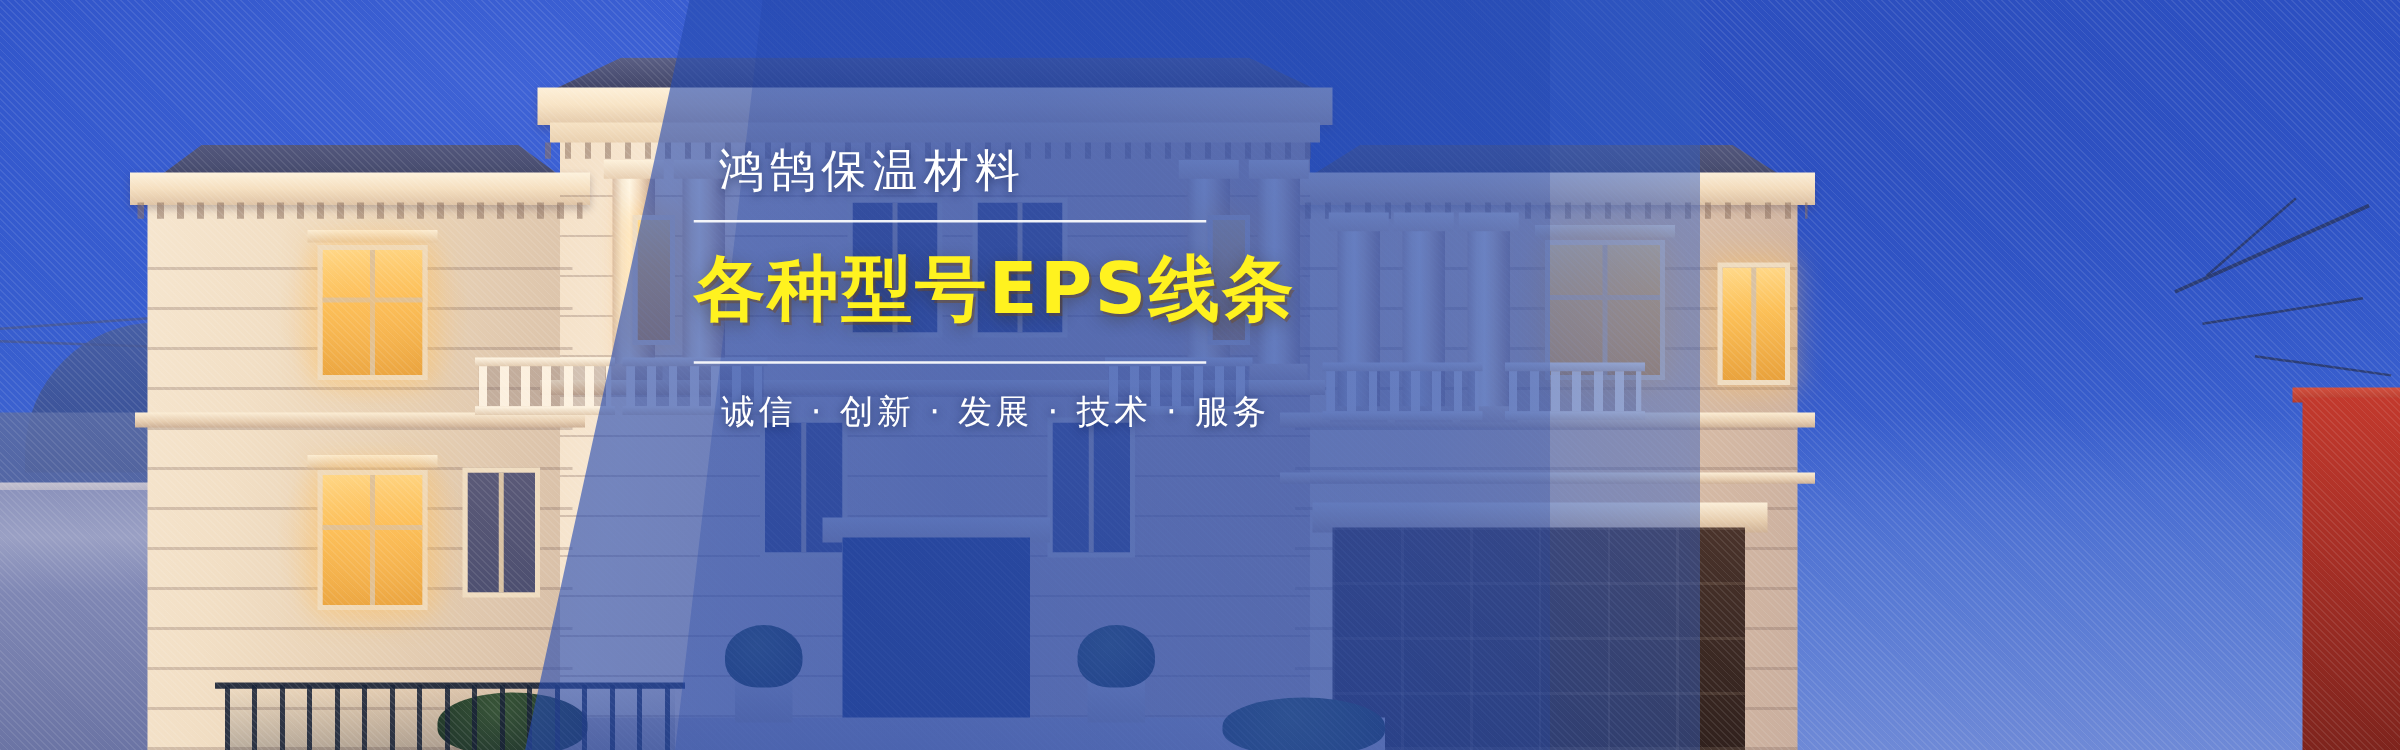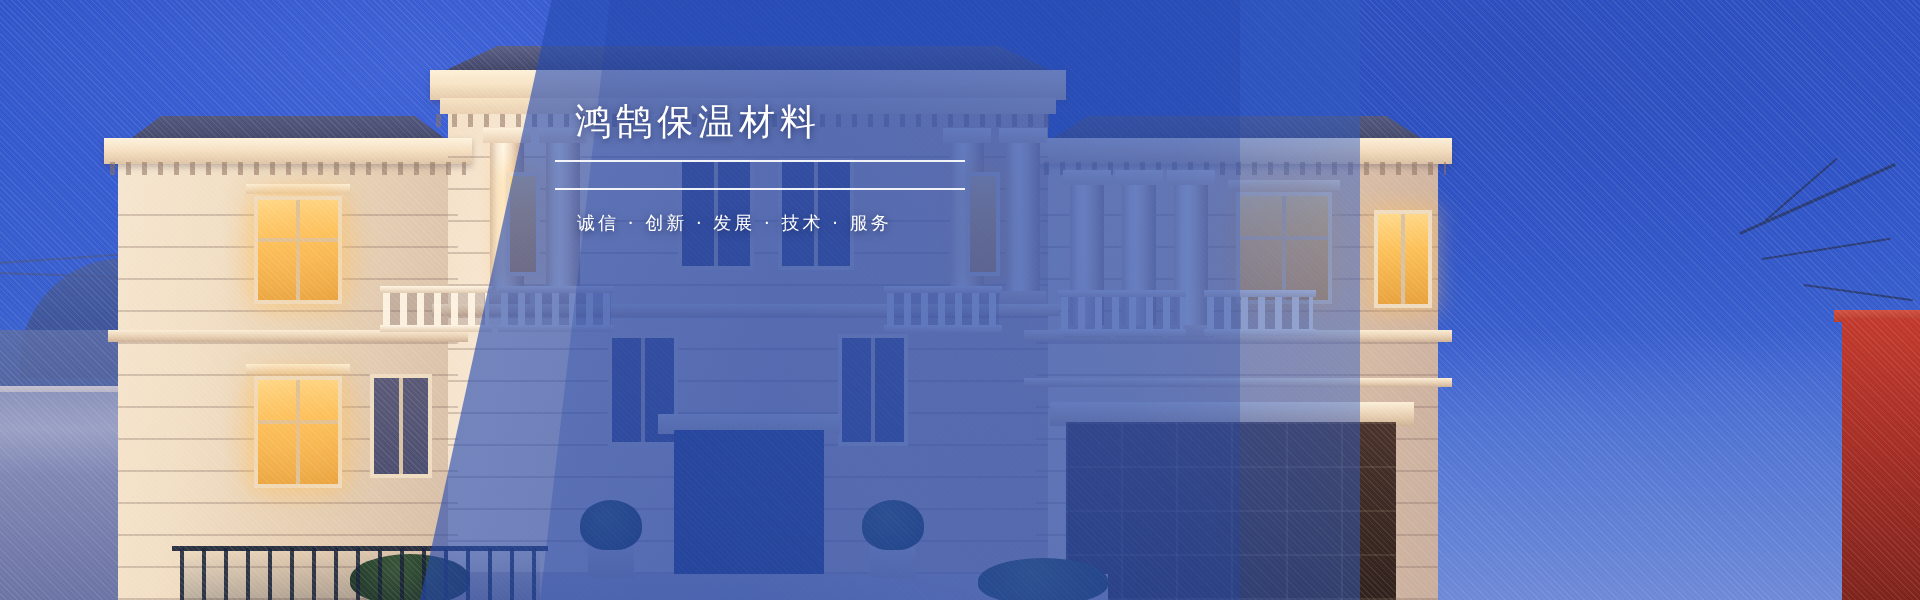--- a/index.html
+++ b/index.html
@@ -395,21 +395,21 @@
     top: 98px;
     width: 700px;
   }
   .brand {
     font-size: 36px;
     font-weight: 400;
     color: #ffffff;
     letter-spacing: 5px;
     line-height: 1.35;
     text-shadow: 0 2px 7px rgba(10,20,60,.55);
-    margin: 0 0 13px 20px;
+    margin: 16px 0 13px 20px;
   }
   .rule-top {
     width: 410px;
     height: 2px;
     background: rgba(255,255,255,.92);
     margin: 0 0 22px 0;
   }
   .headline {
     font-size: 57px;
     font-weight: 700;
@@ -422,21 +422,21 @@
       2px 3px 0 rgba(120,72,10,.38),
       0 4px 14px rgba(40,30,0,.38);
   }
   .rule-bot {
     width: 410px;
     height: 2px;
     background: rgba(255,255,255,.92);
     margin: 26px 0 0 0;
   }
   .tagline {
-    font-size: 18px;
+    font-size: 27px;
     font-weight: 400;
     color: #ffffff;
     letter-spacing: 3px;
     line-height: 1.4;
     margin: 20px 0 0 22px;
     text-shadow: 0 2px 8px rgba(10,20,60,.6);
     white-space: nowrap;
   }
 </style>
 </head>
@@ -593,20 +593,21 @@
   <div class="blue-panel"></div>
   <div class="blue-panel-2"></div>
 
   <div class="content">
     <div class="text-wrap">
 
       <div class="brand">鸿鹄保温材料</div>
 
       <div class="rule-top"></div>
 
+      <div class="headline">各种型号EPS线条</div>
 
 
       <div class="rule-bot"></div>
 
       <div class="tagline">诚信 · 创新 · 发展 · 技术 · 服务</div>
     </div>
   </div>
 
 </div>
 

